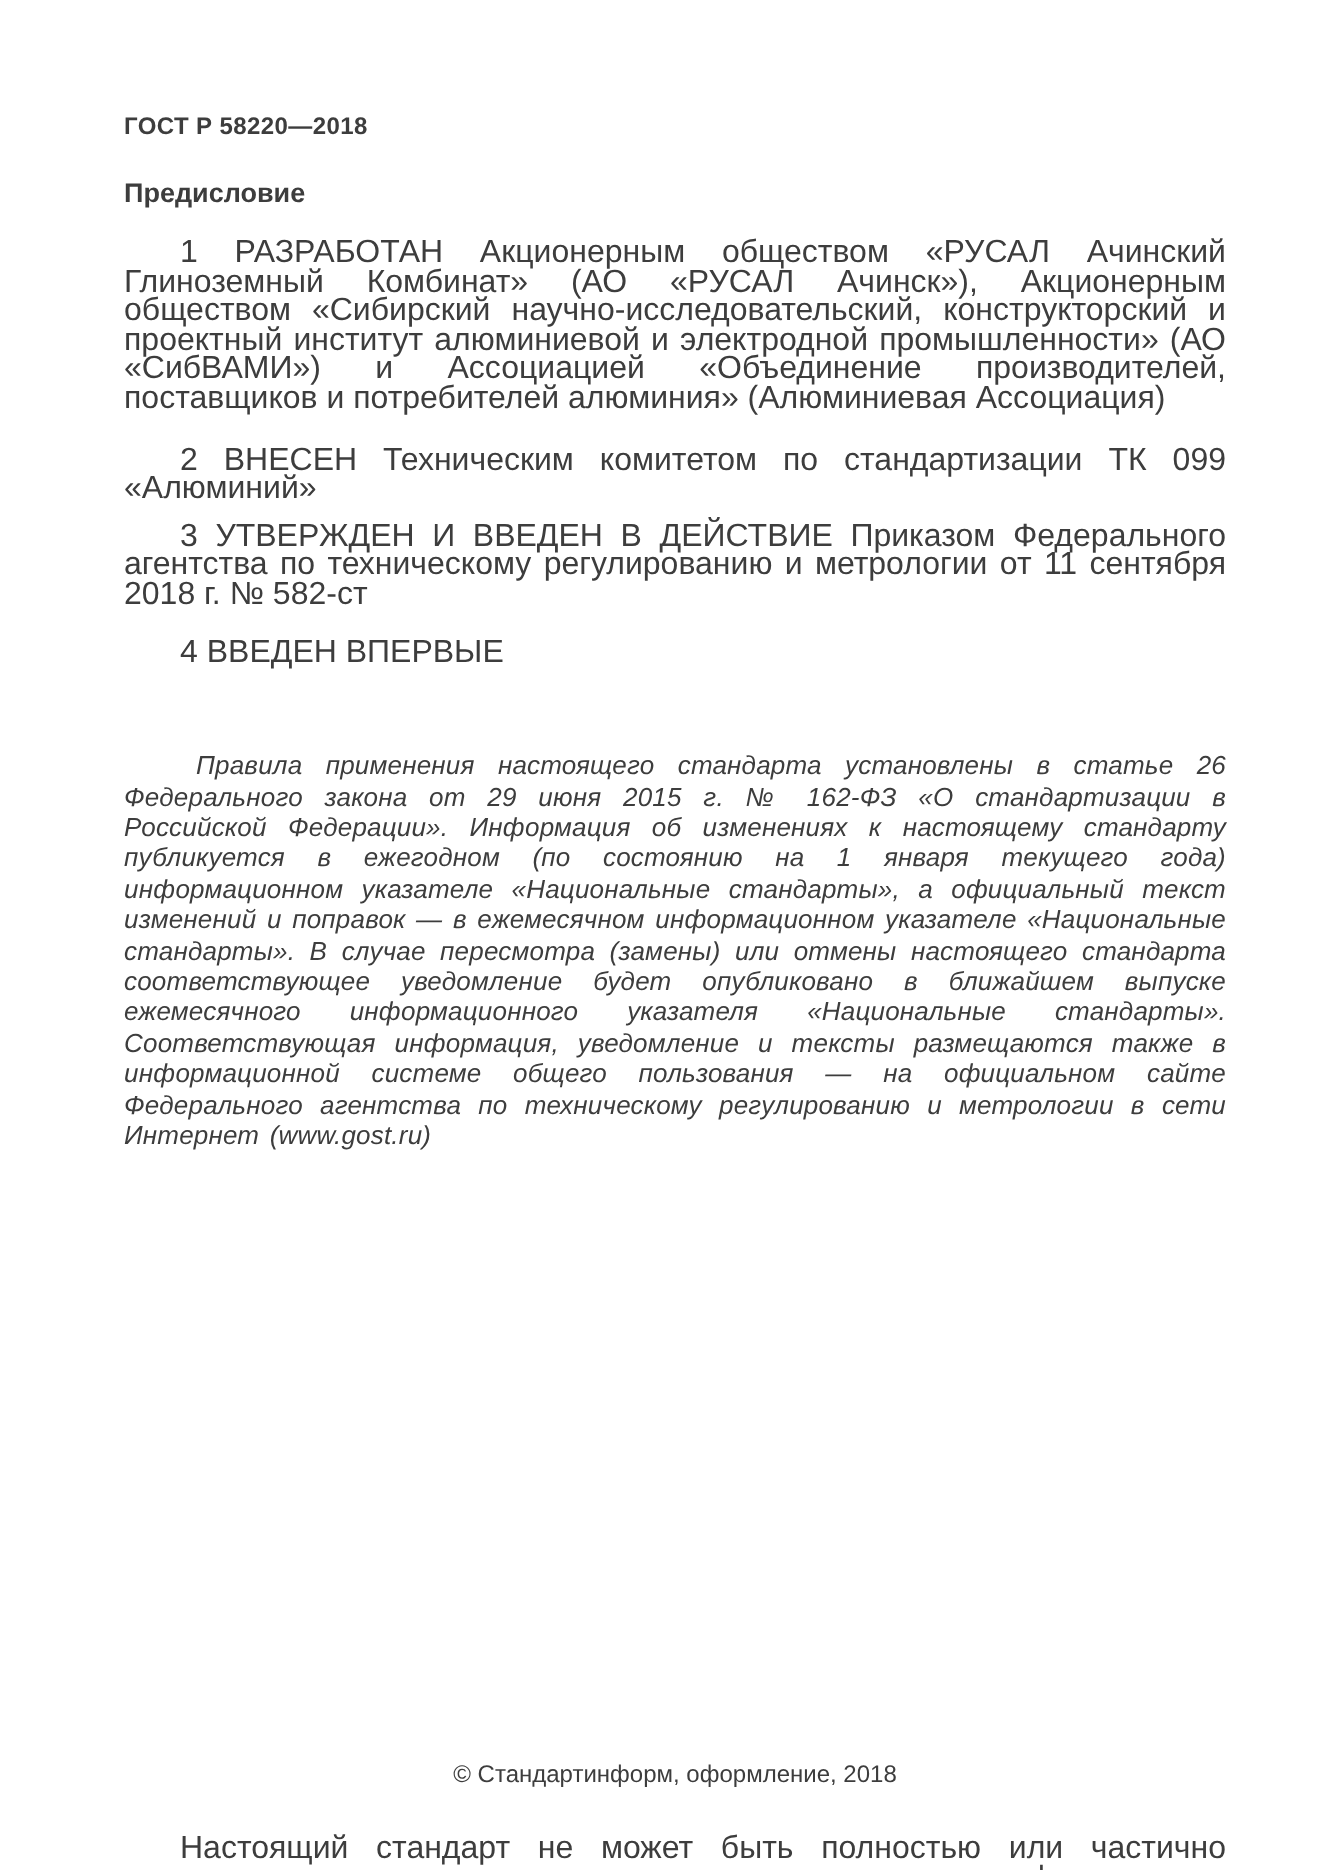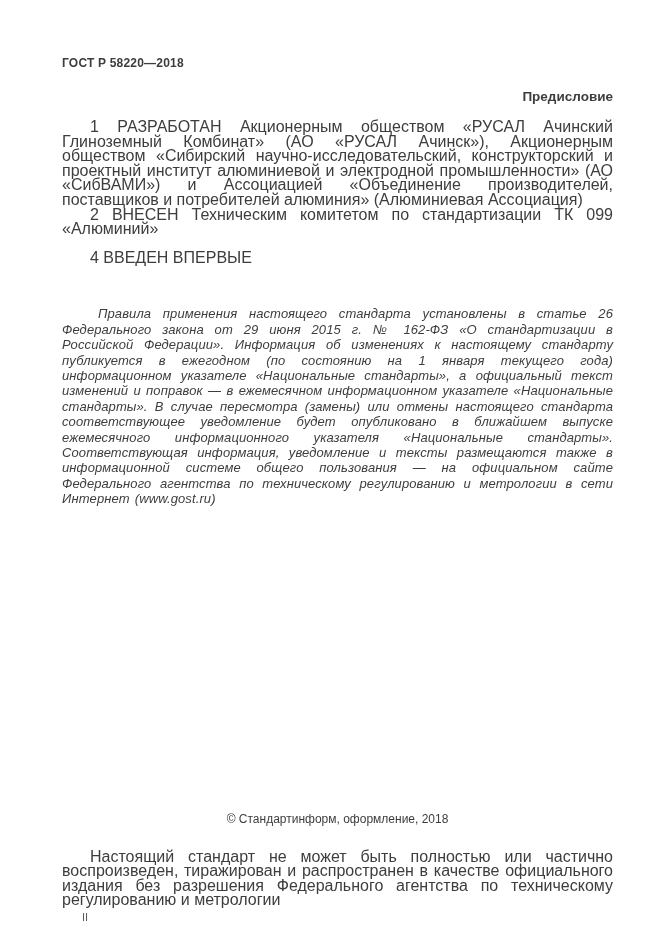--- a/index.html
+++ b/index.html
@@ -26,31 +26,31 @@
   .doc-code {
     margin-top: 56px;
     font-size: 12px;
     font-weight: bold;
     letter-spacing: 0.2px;
   }
   .section-title {
     margin: 19px 0 0 0;
     font-size: 13.5px;
     font-weight: bold;
-    text-align: right;
+    text-align: left;
   }
   .para {
     margin: 0;
     font-size: 16px;
     line-height: 14.6px;
     text-align: justify;
     text-indent: 28px;
   }
   .para.first { margin-top: 16px; }
-  .para.item2 { margin-top: 0; }
+  .para.item2 { margin-top: 16px; }
   .para.item3 { margin-top: 9px;  }
   .para.item4 { margin-top: 14px; }
   .rules {
     margin: 41px 0 0 0;
     font-size: 13px;
     font-style: italic;
     line-height: 15.4px;
     text-align: justify;
     text-indent: 36px;
     letter-spacing: 0.1px;
@@ -78,20 +78,21 @@
   <div class="content">
 
     <div class="doc-code">ГОСТ Р 58220—2018</div>
 
     <h1 class="section-title">Предисловие</h1>
 
     <p class="para first">1 РАЗРАБОТАН Акционерным обществом «РУСАЛ Ачинский Глиноземный Комбинат» (АО «РУСАЛ Ачинск»), Акционерным обществом «Сибирский научно-исследовательский, конструкторский и проектный институт алюминиевой и электродной промышленности» (АО «СибВАМИ») и Ассоциацией «Объединение производителей, поставщиков и потребителей алюминия» (Алюминиевая Ассоциация)</p>
 
     <p class="para item2">2 ВНЕСЕН Техническим комитетом по стандартизации ТК 099 «Алюминий»</p>
 
+    <p class="para item3">3 УТВЕРЖДЕН И ВВЕДЕН В ДЕЙСТВИЕ Приказом Федерального агентства по техническому регулированию и метрологии от 11 сентября 2018 г. № 582-ст</p>
 
     <p class="para item4">4 ВВЕДЕН ВПЕРВЫЕ</p>
 
     <p class="rules">Правила применения настоящего стандарта установлены в статье 26 Федерального закона от 29 июня 2015 г. № 162-ФЗ «О стандартизации в Российской Федерации». Информация об изменениях к настоящему стандарту публикуется в ежегодном (по состоянию на 1 января текущего года) информационном указателе «Национальные стандарты», а официальный текст изменений и поправок — в ежемесячном информационном указателе «Национальные стандарты». В случае пересмотра (замены) или отмены настоящего стандарта соответствующее уведомление будет опубликовано в ближайшем выпуске ежемесячного информационного указателя «Национальные стандарты». Соответствующая информация, уведомление и тексты размещаются также в информационной системе общего пользования — на официальном сайте Федерального агентства по техническому регулированию и метрологии в сети Интернет (www.gost.ru)</p>
 
     <div class="copyright">© Стандартинформ, оформление, 2018</div>
 
     <p class="para notice">Настоящий стандарт не может быть полностью или частично воспроизведен, тиражирован и распространен в качестве официального издания без разрешения Федерального агентства по техническому регулированию и метрологии</p>
 
     <div class="page-number">II</div>

